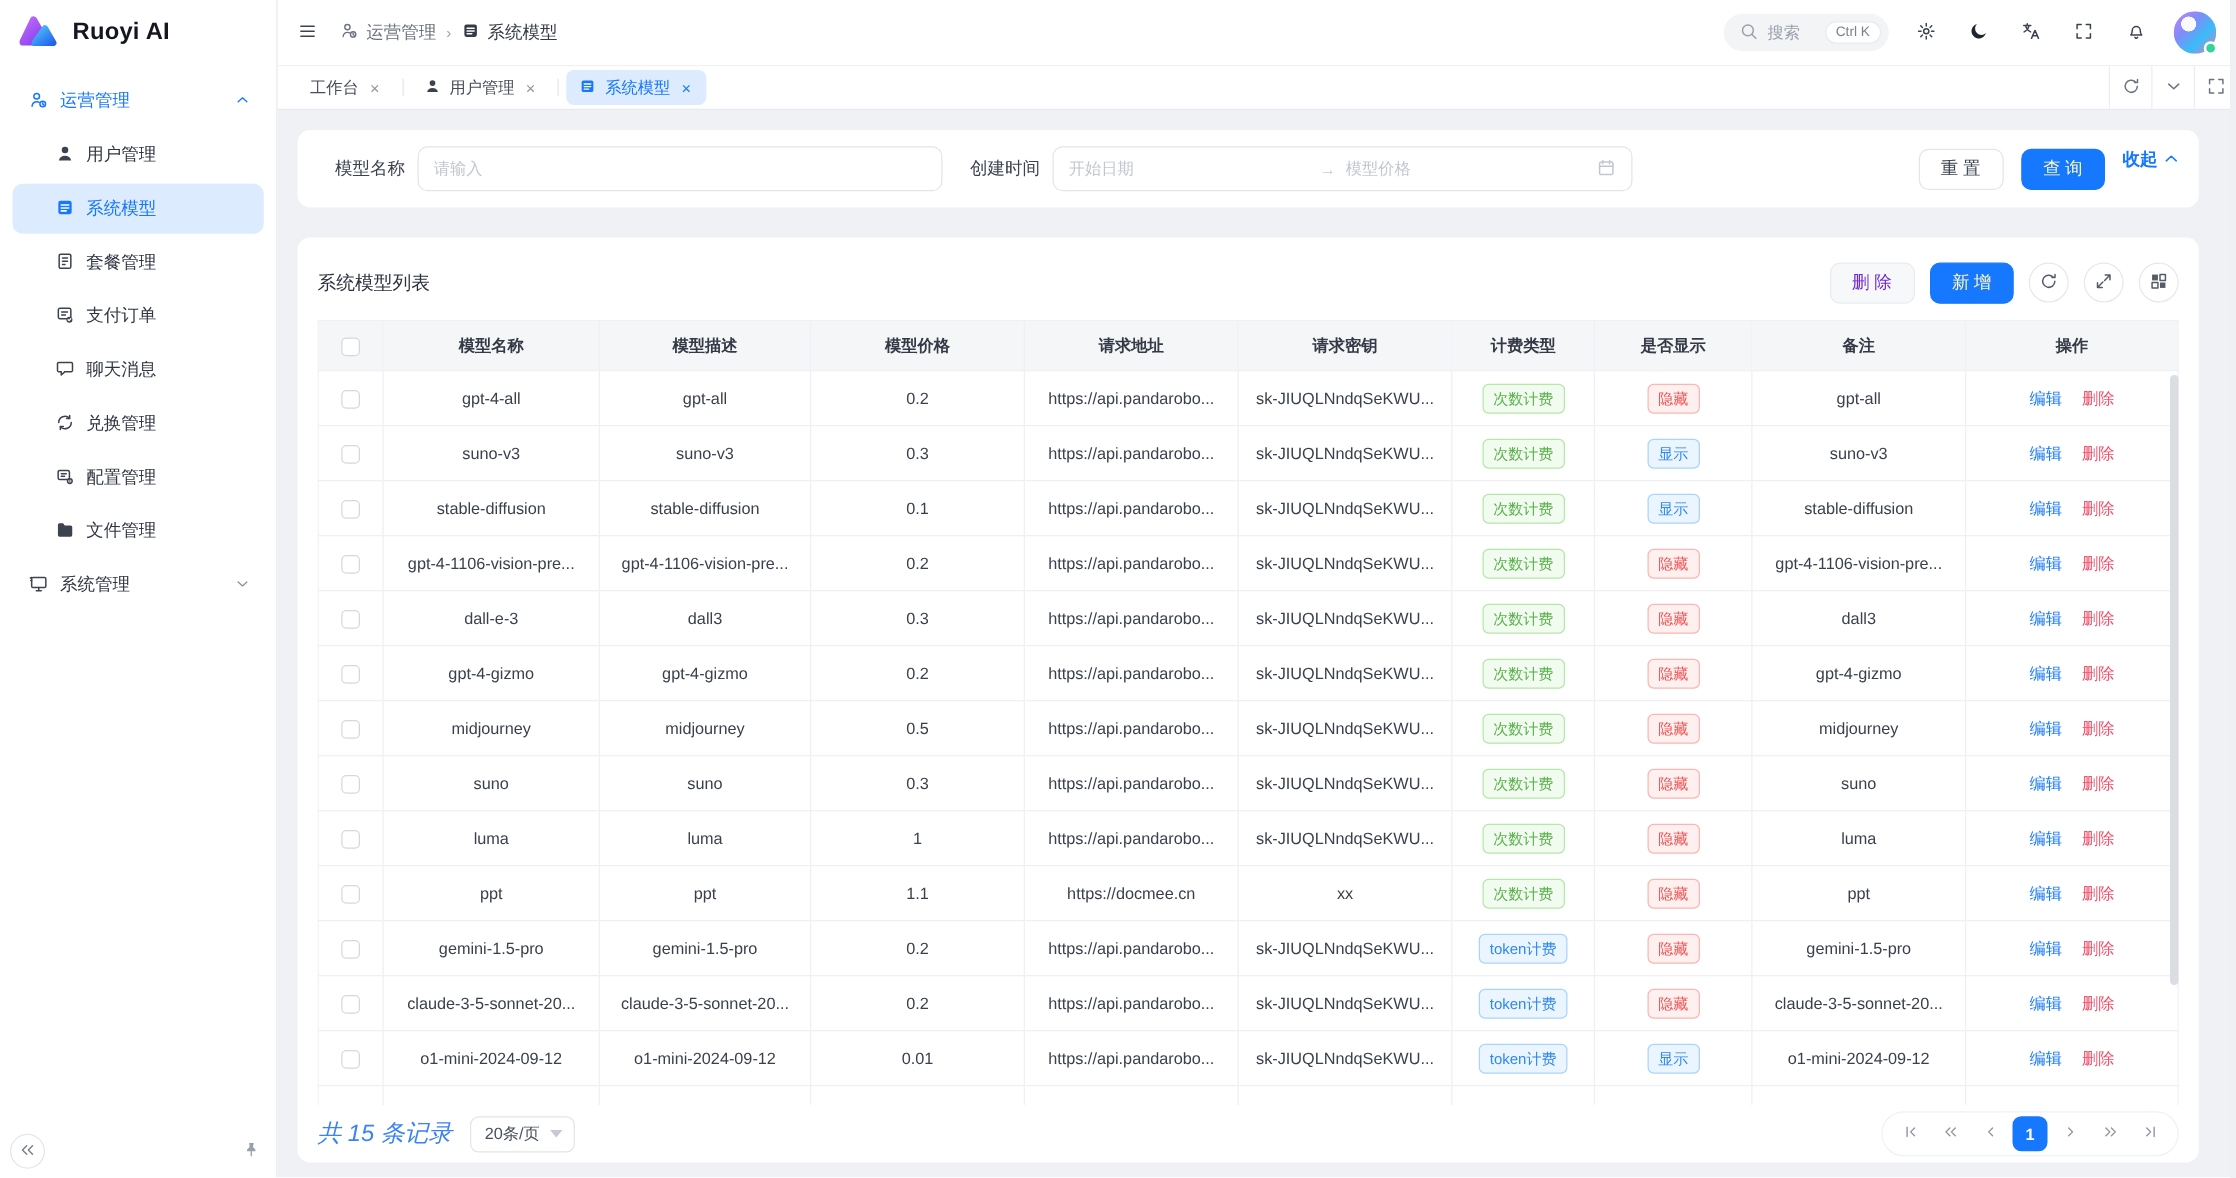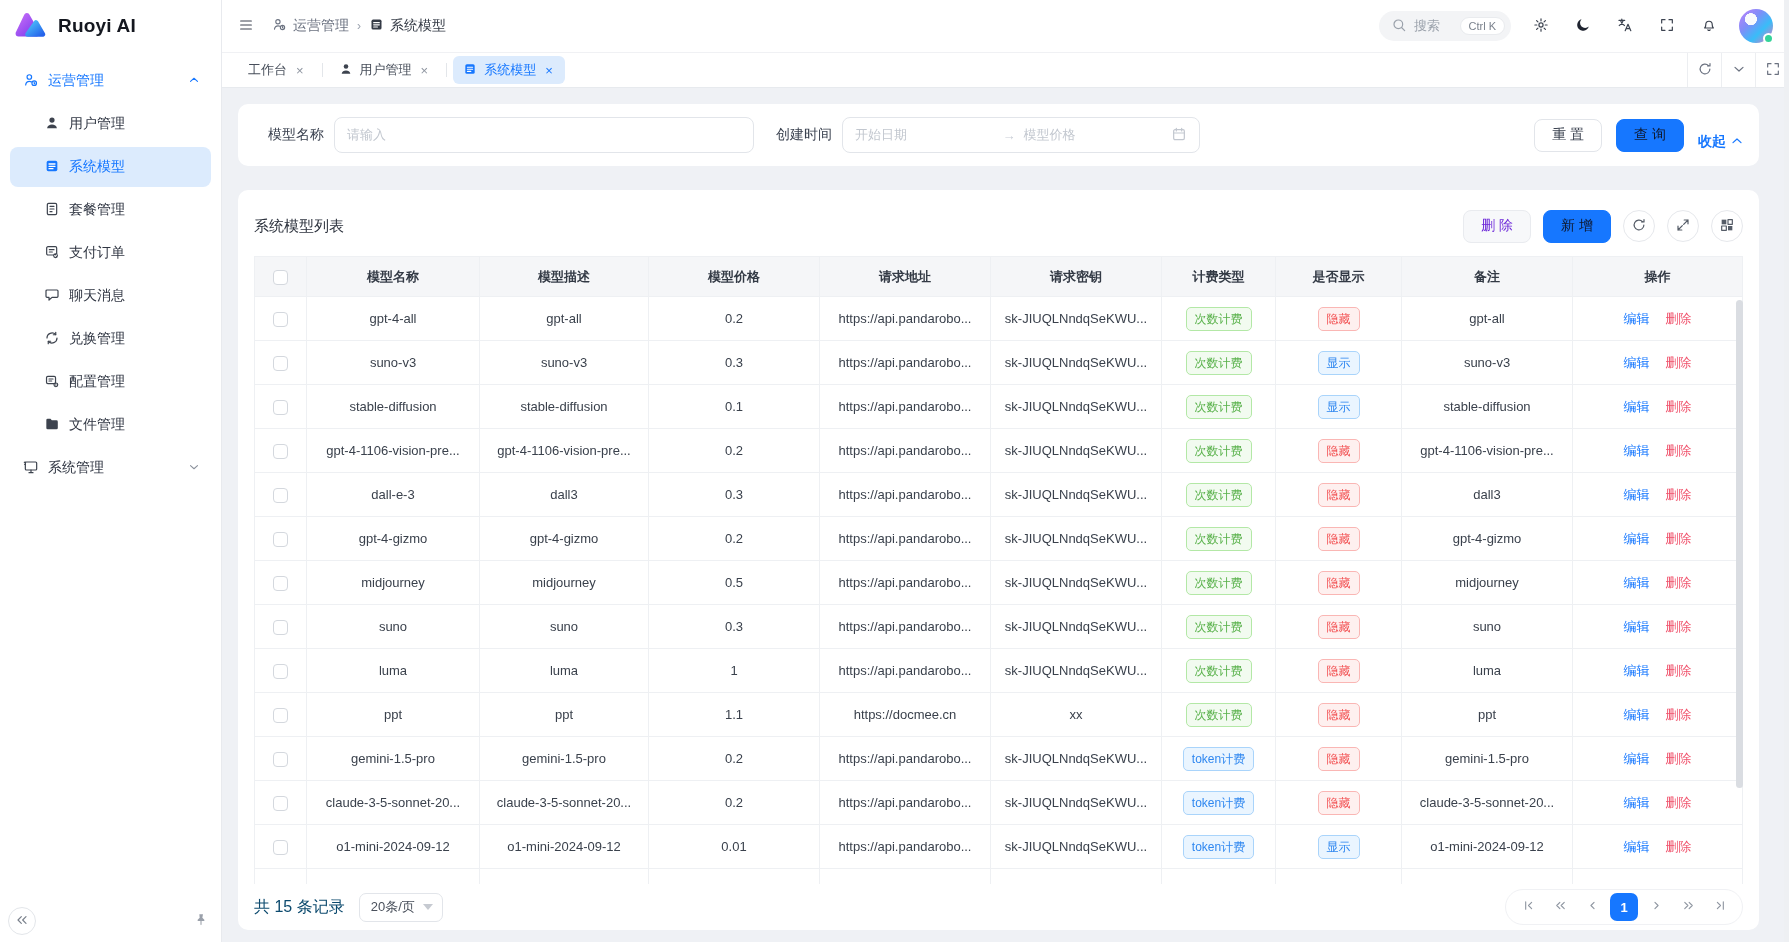--- a/index.html
+++ b/index.html
@@ -53,27 +53,27 @@
   .tabsbar-ctls { display:flex; }
   .tb-ctl { width:34px; border-left:1px solid #eceef1; display:flex; align-items:center; justify-content:center; color:#6b7280; cursor:pointer; }
 
   .content { flex:1; padding:16px 30px 12px 16px; display:flex; flex-direction:column; min-height:0; }
 
   
   .card { background:#fff; border-radius:10px; }
   .filter-card { height:62px; display:flex; align-items:center; padding:0 18px; gap:10px; }
   .f-label { font-size:14px; color:#3b4250; margin-left:12px; white-space:nowrap; }
   .f-input { width:420px; height:36px; border:1px solid #e2e5ea; border-radius:8px; display:flex; align-items:center; padding:0 12px; color:#c2c7cf; font-size:13px; background:#fff; }
-  .f-date { width:358px; height:36px; border:1px solid #e2e5ea; border-radius:8px; display:flex; align-items:center; padding:0 12px; color:#c2c7cf; font-size:13px; gap:8px; background:#fff; }
+  .f-date { width:464px; height:36px; border:1px solid #e2e5ea; border-radius:8px; display:flex; align-items:center; padding:0 12px; color:#c2c7cf; font-size:13px; gap:8px; background:#fff; }
   .f-date .seg { flex:1; }
   .f-date .mid { color:#c9ced6; }
   .f-date .ic { color:#c2c7cf; }
-  .f-actions { margin-left:auto; display:flex; align-items:flex-end; gap:14px; }
+  .f-actions { margin-left:auto; display:flex; align-items:flex-start; gap:14px; }
   .btn { height:33px; padding:0 17px; border-radius:8px; font-size:14px; cursor:pointer; border:1px solid #e2e5ea; background:#fff; color:#3b4250; font-family:inherit; }
-  .btn.primary { background:#1677ff; border-color:#1677ff; color:#0f172a; }
+  .btn.primary { background:#1677ff; border-color:#1677ff; color:#fef9c3;font-family:Liberation Serif, serif; }
   .btn.disabled { background:#f7f8fa; border-color:#e9ebef; color:#6d28d9; cursor:default; }
   .link-collapse { color:#1677ff; font-size:14px; font-weight:bold; display:flex; align-items:center; gap:3px; cursor:pointer; }
 
   
   .table-card { margin-top:24px; flex:1; min-height:0; padding:14px 16px 0 16px; display:flex; flex-direction:column; }
   .tc-head { height:44px; display:flex; align-items:center; margin-bottom:8px; }
   .tc-title { font-size:15px; color:#2b313c; }
   .tc-tools { margin-left:auto; display:flex; align-items:center; gap:12px; }
   .circle-btn { width:32px; height:32px; border-radius:50%; background:#fff; border:1px solid #e6e8ec; color:#555c67; display:flex; align-items:center; justify-content:center; cursor:pointer; }
   .table-wrap { flex:1; min-height:0; overflow:hidden; position:relative; }
@@ -85,21 +85,21 @@
   .badge { display:inline-block; font-size:12px; line-height:1; padding:5px 8px; border-radius:5px; border:1px solid transparent; }
   .badge.green { color:#58b14a; background:#f2fbf0; border-color:#b3e8a6; }
   .badge.blue  { color:#2f87f0; background:#eaf5ff; border-color:#a9d4fb; }
   .badge.red   { color:#f25052; background:#fef0ef; border-color:#fab6b4; }
   .op-link { font-size:13px; cursor:pointer; text-decoration:none; }
   .op-link.edit { color:#1677ff; margin-right:16px; }
   .op-link.del { color:#f0506a; }
   .v-scroll { position:absolute; right:0px; top:44px; width:7px; height:488px; border-radius:4px; background:#dadde2; }
 
   .tc-foot { height:46px; display:flex; align-items:center; }
-  .total-txt { font-size:16px; color:#0c4a6e; }
+  .total-txt { font-size:19px; color:#3b82f6;font-style:italic; }
   .size-select { margin-left:14px; height:29px; border:1px solid #e2e5ea; border-radius:7px; display:flex; align-items:center; gap:8px; padding:0 9px 0 11px; font-size:13px; color:#4a515c; cursor:pointer; background:#fff; }
   .caret { width:0; height:0; border-left:5px solid transparent; border-right:5px solid transparent; border-top:6px solid #c6cad1; }
   .pager { margin-left:auto; display:flex; align-items:center; gap:4px; background:#fff; border:1px solid #f0f1f4; border-radius:18px; padding:3px 8px; }
   .pg-btn { width:28px; height:28px; display:flex; align-items:center; justify-content:center; color:#8f96a1; cursor:pointer; border-radius:7px; }
   .pg-btn.current { background:#1677ff; color:#fff; font-size:13px; font-weight:bold; }
 
   .win-scroll { position:fixed; right:0; top:0; width:5px; height:942px; background:#eef0f3; }
 </style>
 </head>
 <body>

